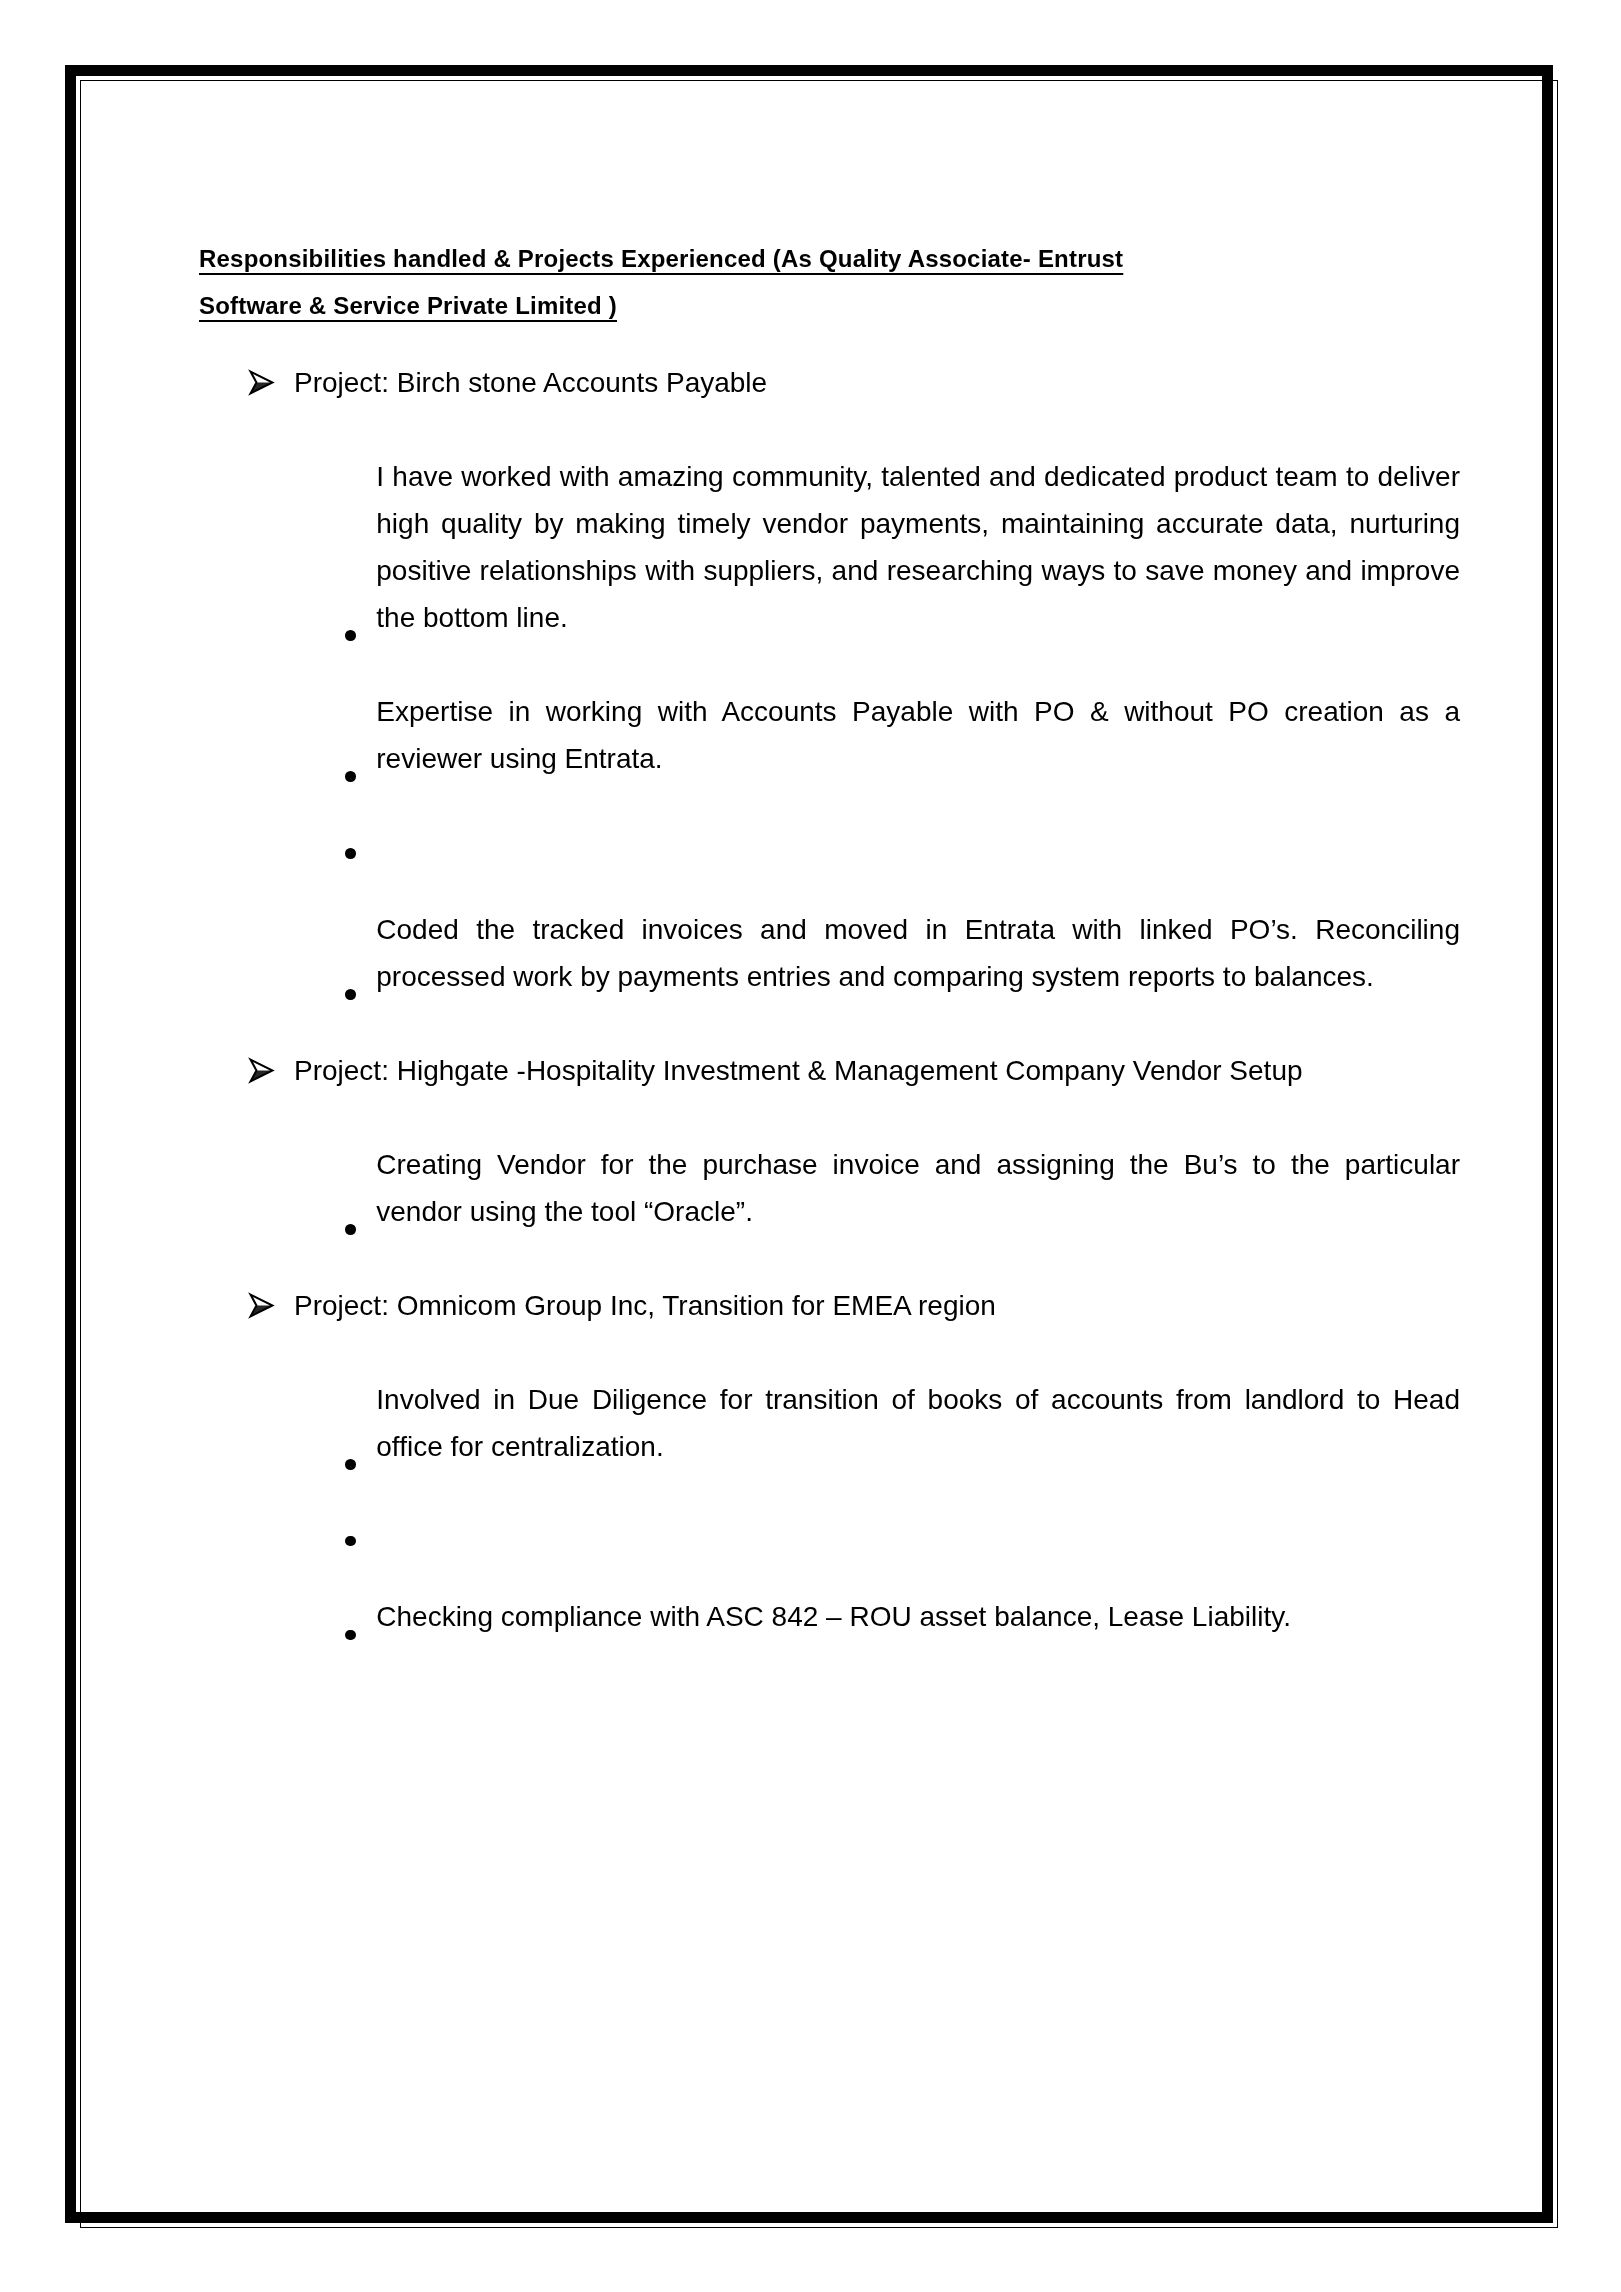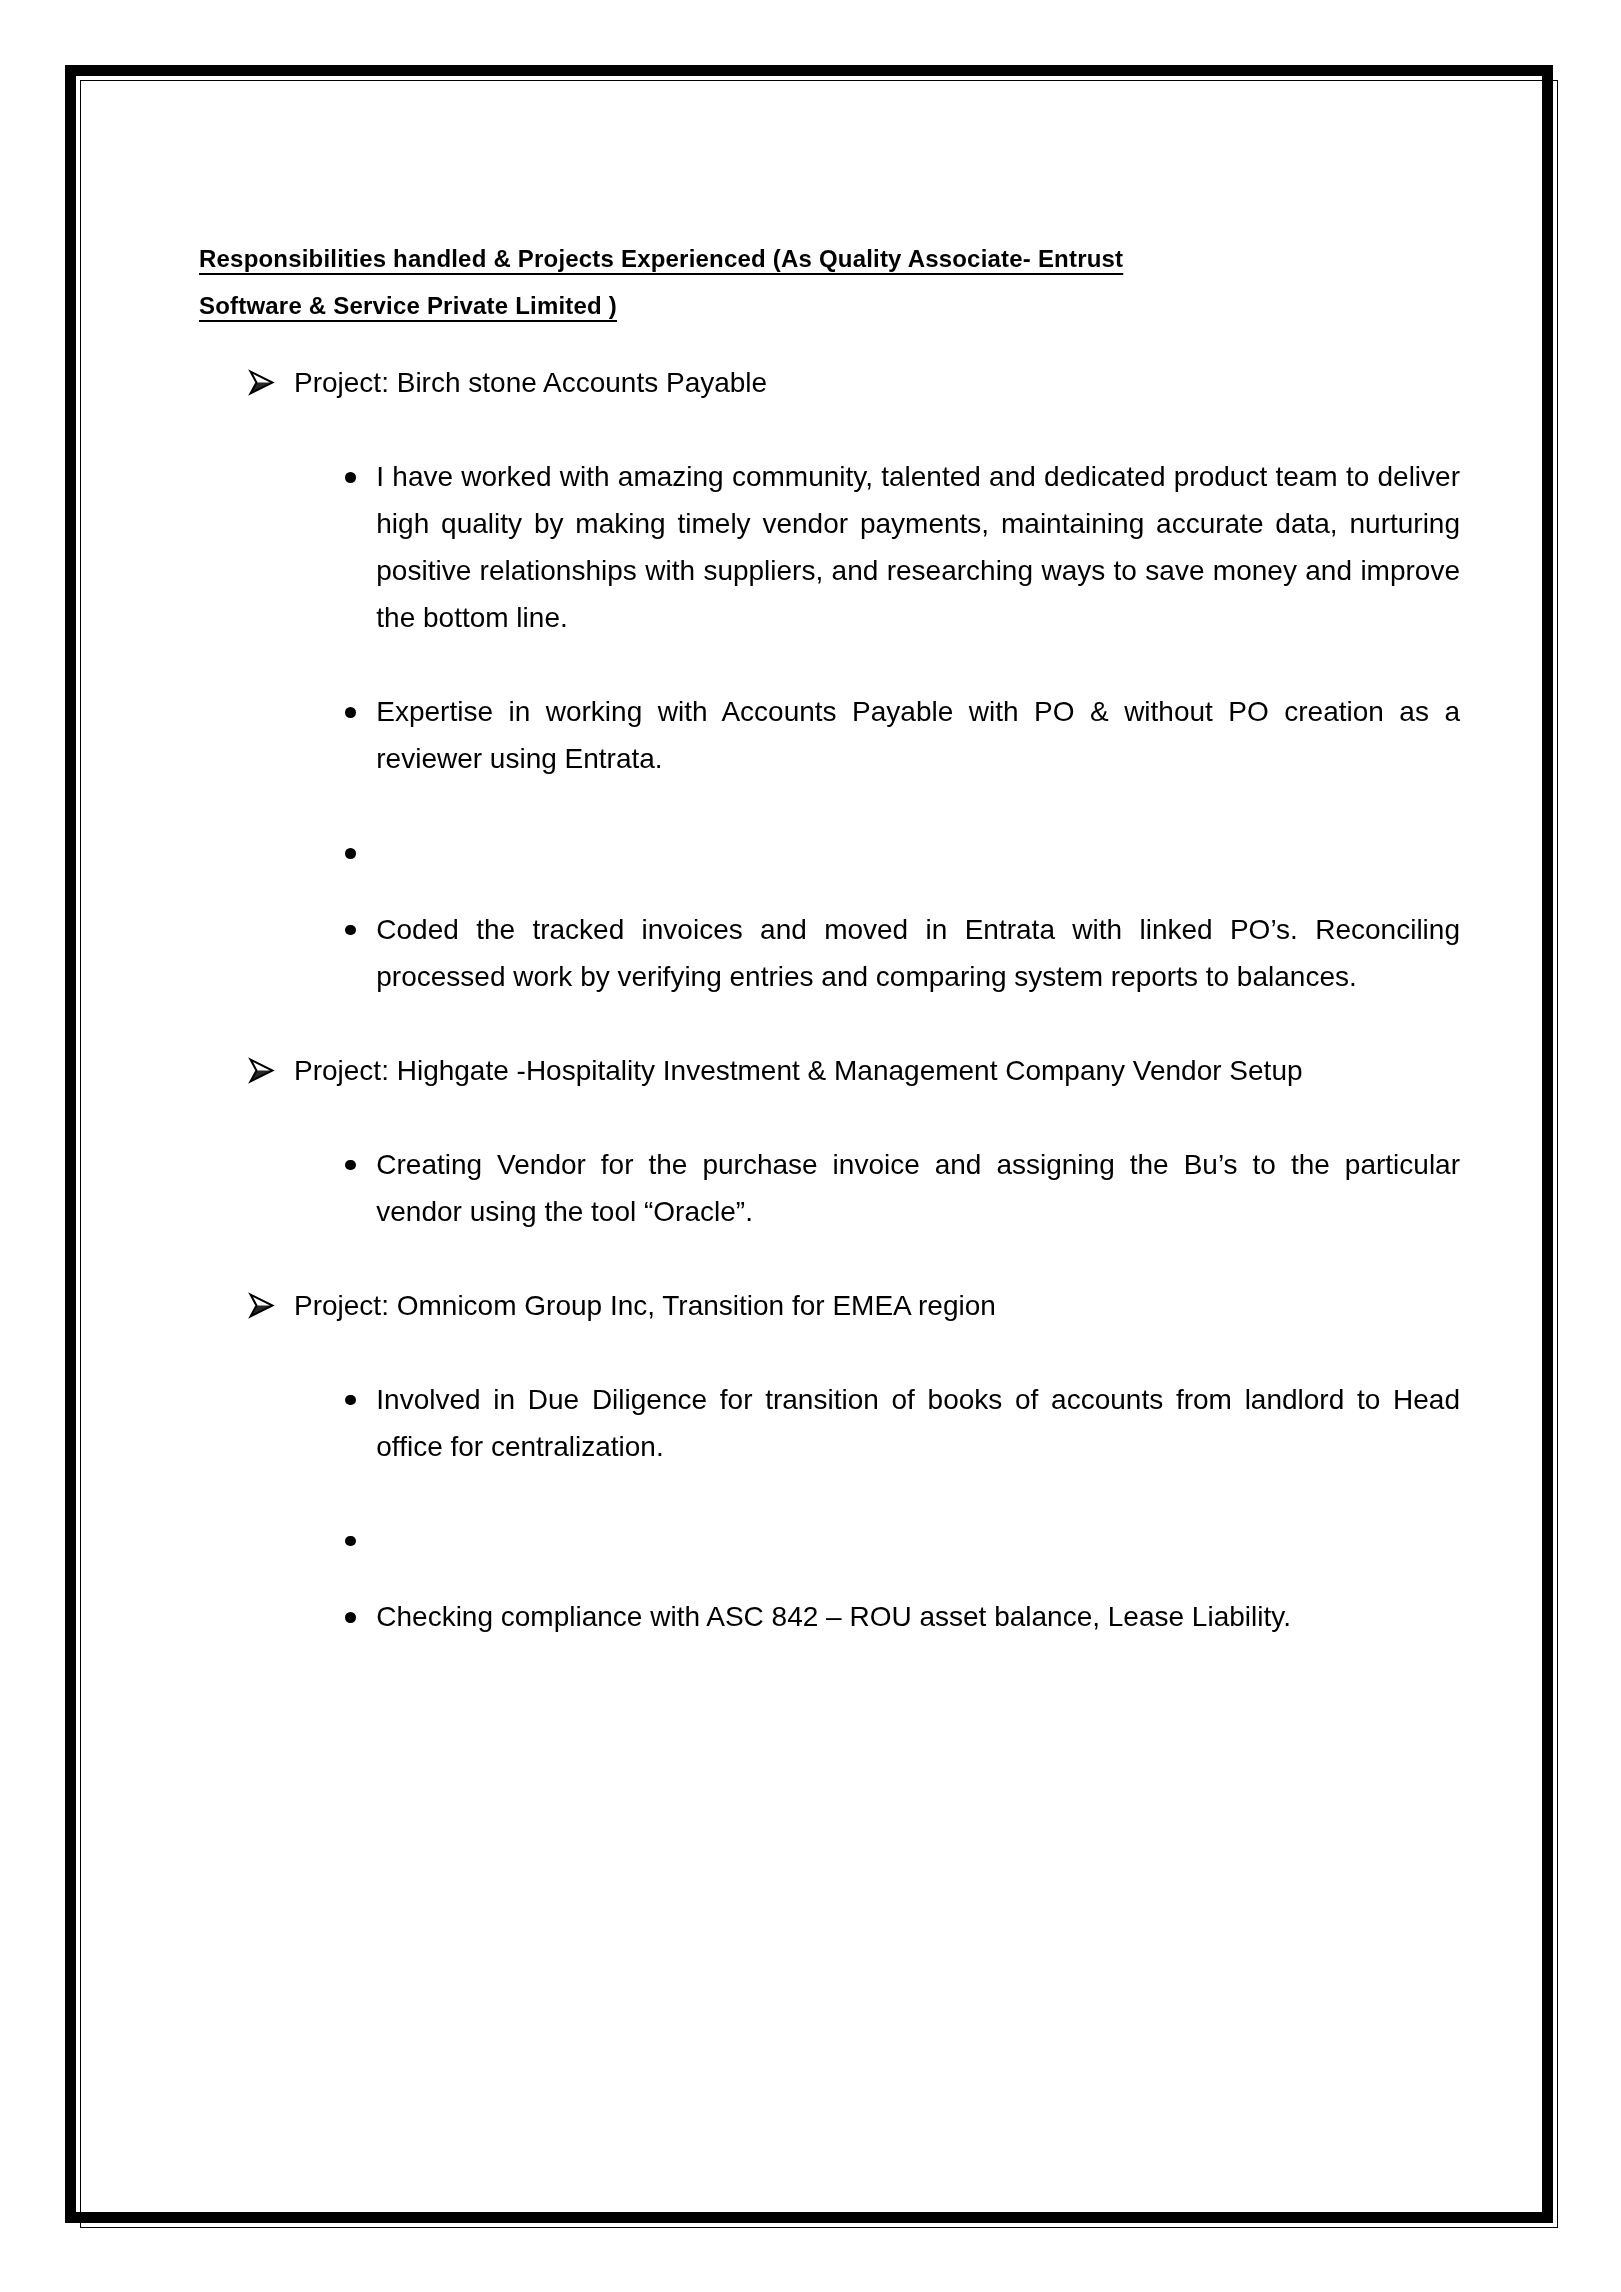--- a/index.html
+++ b/index.html
@@ -67,21 +67,21 @@
   .project .ptext {
     flex: 1 1 auto;
     font-size: 28px;
     line-height: 47px;
     text-align: justify;
     text-decoration-thickness: 1.8px;
     text-underline-offset: 5.4px;
   }
   .bullet {
     display: flex;
-    align-items: flex-start;
+    align-items: flex-end;
     margin: 0 0 47px 0;
     padding-left: 146px;
   }
   .bullet .dot {
     flex: 0 0 auto;
     width: 10.7px;
     height: 10.7px;
     border-radius: 50%;
     background: #000;
     margin-top: 19px;
@@ -125,21 +125,21 @@
     </div>
     <div class="bullet">
       <span class="dot"></span>
       <p class="btext">Expertise in working with Accounts Payable with PO &amp; without PO creation as a reviewer using Entrata.</p>
     </div>
     <div class="bullet">
       <span class="dot"></span>
     </div>
     <div class="bullet">
       <span class="dot"></span>
-      <p class="btext">Coded the tracked invoices and moved in Entrata with linked PO’s. Reconciling processed work by verifying entries and comparing system reports to balances.</p>
+      <p class="btext">Coded the tracked invoices and moved in Entrata with linked PO’s. Reconciling processed work by payments entries and comparing system reports to balances.</p>
     </div>
 
     <div class="project">
       <span class="arrow">
         <svg width="27" height="27" viewBox="0 0 32 32" aria-hidden="true">
           <path d="M3 3 L29 16 L3 29 L10 16 Z" fill="#ffffff" stroke="#000000" stroke-width="2.4" stroke-linejoin="miter"></path>
           <path d="M3 29 L29 16 L10 16 Z" fill="#000000" opacity="0.85"></path>
         </svg>
       </span>
       <span class="ptext">Project: Highgate -Hospitality Investment &amp; Management Company Vendor Setup</span>

